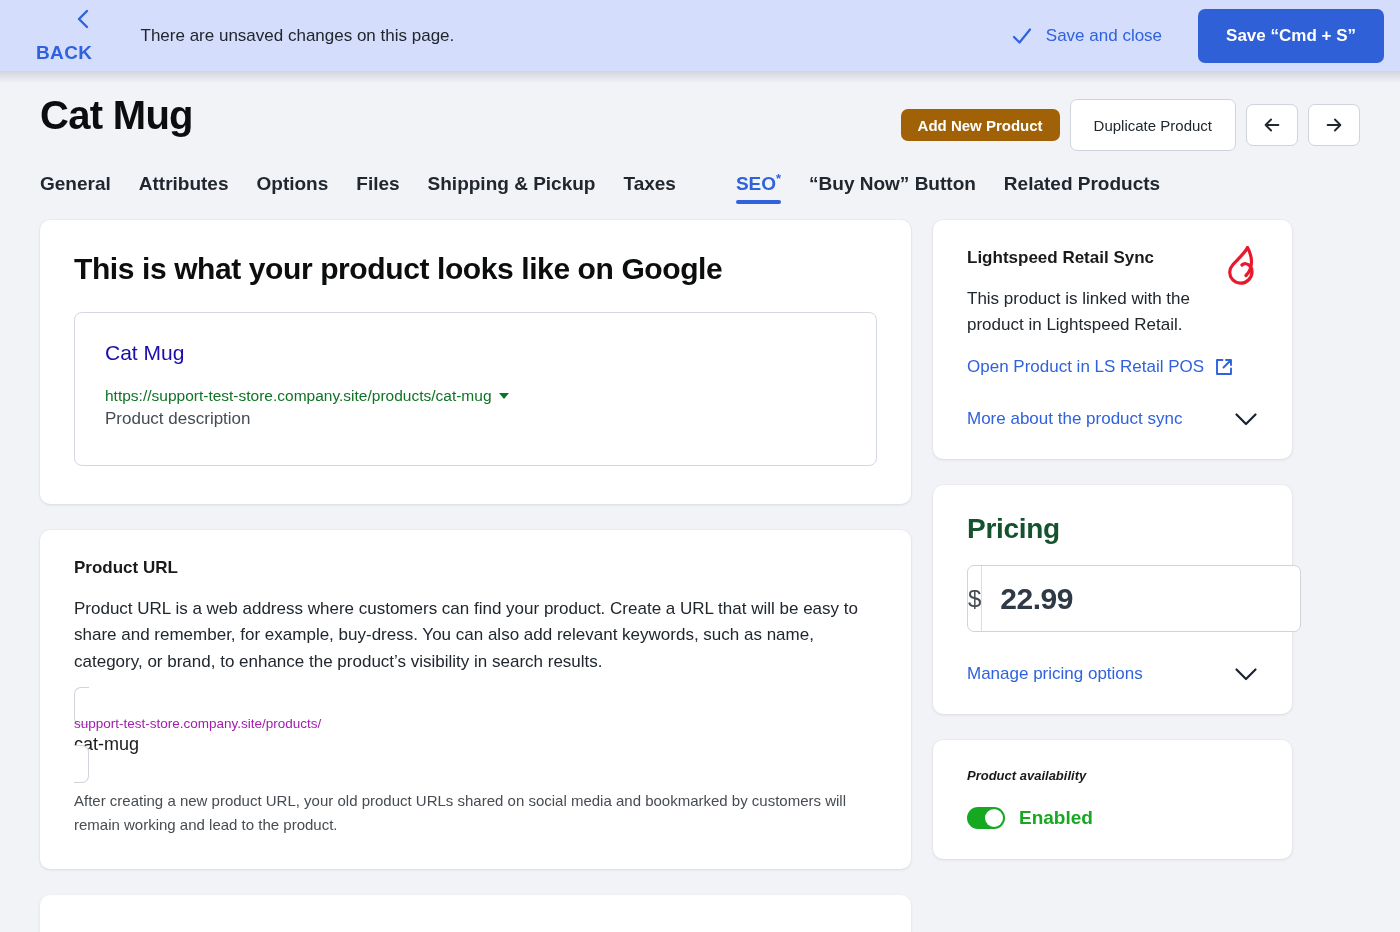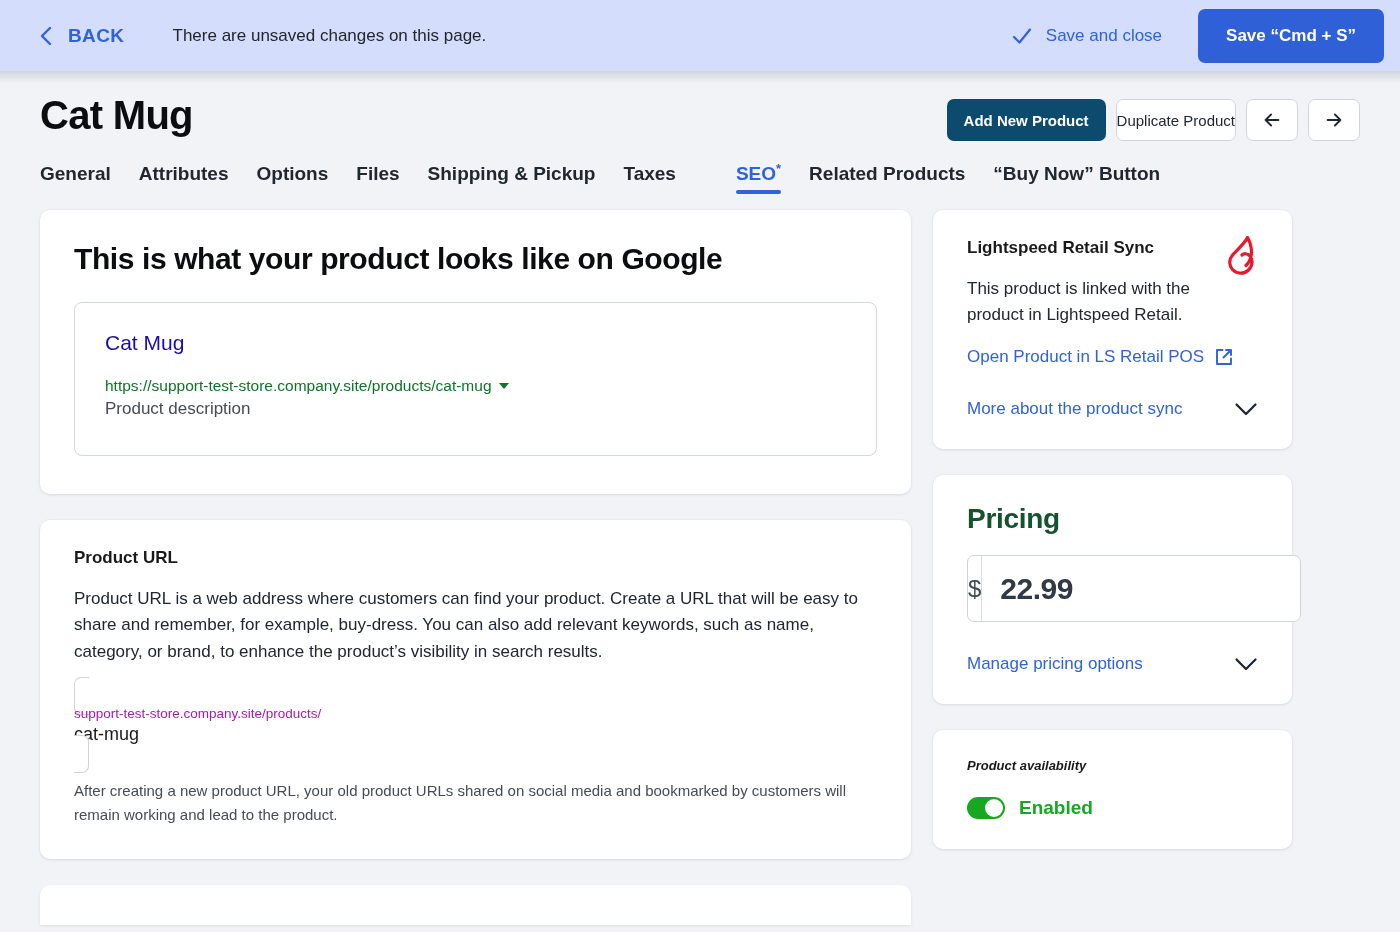--- a/index.html
+++ b/index.html
@@ -22,24 +22,25 @@
     position: relative;
     height: 71px;
     background: #d4ddfb;
     display: flex;
     align-items: center;
     padding: 0 16px 0 36px;
     z-index: 30;
   }
   .back-link {
     display: flex;
-    align-items: flex-start;
+    align-items: flex-end;
     gap: 12px;
     cursor: pointer;
     color: #2f62dc;
+    flex-direction: column;
   }
   .back-chevron {
     display: block;
     width: 20px;
     height: 22px;
     color: #2f62dc;
   }
   .back-label {
     font-size: 19px;
     font-weight: 700;
@@ -108,42 +109,42 @@
     color: #0c0d0e;
   }
   .head-actions {
     margin-left: auto;
     display: flex;
     align-items: center;
     gap: 10px;
     padding-top: 6px;
   }
   .btn-add-new {
-    background: #0c4a6e;
+    background: #a16207;
     color: #fff;
     border: none;
     border-radius: 7px;
     font-family: inherit;
     font-size: 15px;
     font-weight: 700;
-    height: 42px;
+    height: 32px;
     padding: 0 17px;
     cursor: pointer;
     white-space: nowrap;
   }
   .btn-duplicate {
     background: #ffffff;
     color: #20272e;
     border: 1px solid #cfd4db;
     border-radius: 7px;
     font-family: inherit;
     font-size: 15px;
     font-weight: 400;
-    height: 42px;
-    padding: 0 0;
+    height: 52px;
+    padding: 0 23px;
     cursor: pointer;
     white-space: nowrap;
   }
   .btn-nav-arrow {
     background: #ffffff;
     border: 1px solid #cfd4db;
     border-radius: 7px;
     width: 52px;
     height: 42px;
     display: flex;
@@ -460,22 +461,22 @@
 </div>
 
 <div class="tabs">
   <div class="tab"><span>General</span></div>
   <div class="tab"><span>Attributes</span></div>
   <div class="tab"><span>Options</span></div>
   <div class="tab"><span>Files</span></div>
   <div class="tab"><span>Shipping &amp; Pickup</span></div>
   <div class="tab"><span>Taxes</span></div>
   <div class="tab active"><span>SEO</span><span class="tab-star">*</span></div>
+  <div class="tab"><span>“Buy Now” Button</span></div>
   <div class="tab"><span>Related Products</span></div>
-  <div class="tab"><span>“Buy Now” Button</span></div>
 </div>
 
 <div class="content">
 
   <div class="col-main">
 
     <div class="card google-card">
       <div class="google-head">This is what your product looks like on Google</div>
       <div class="serp-box">
         <a class="serp-title">Cat Mug</a>

